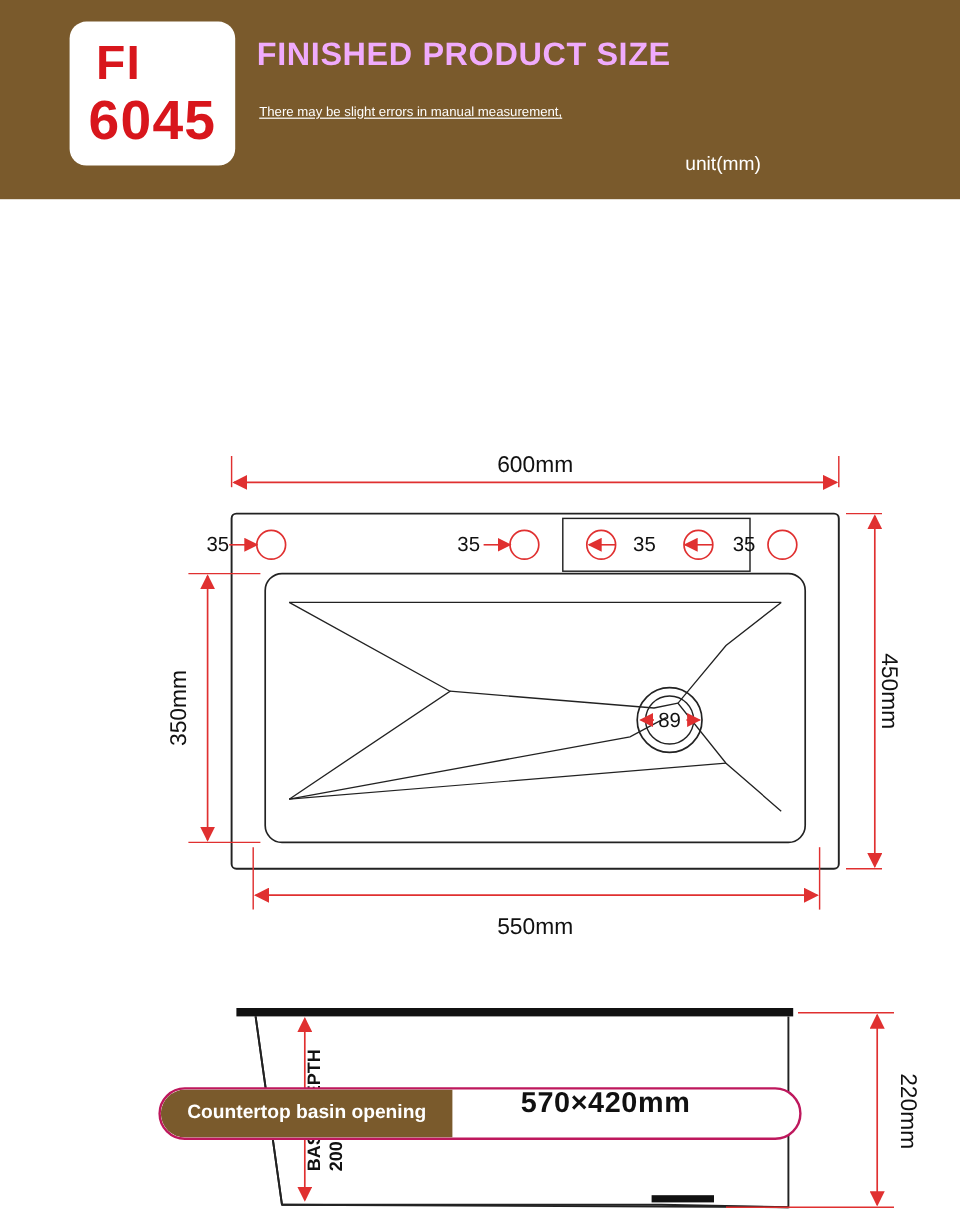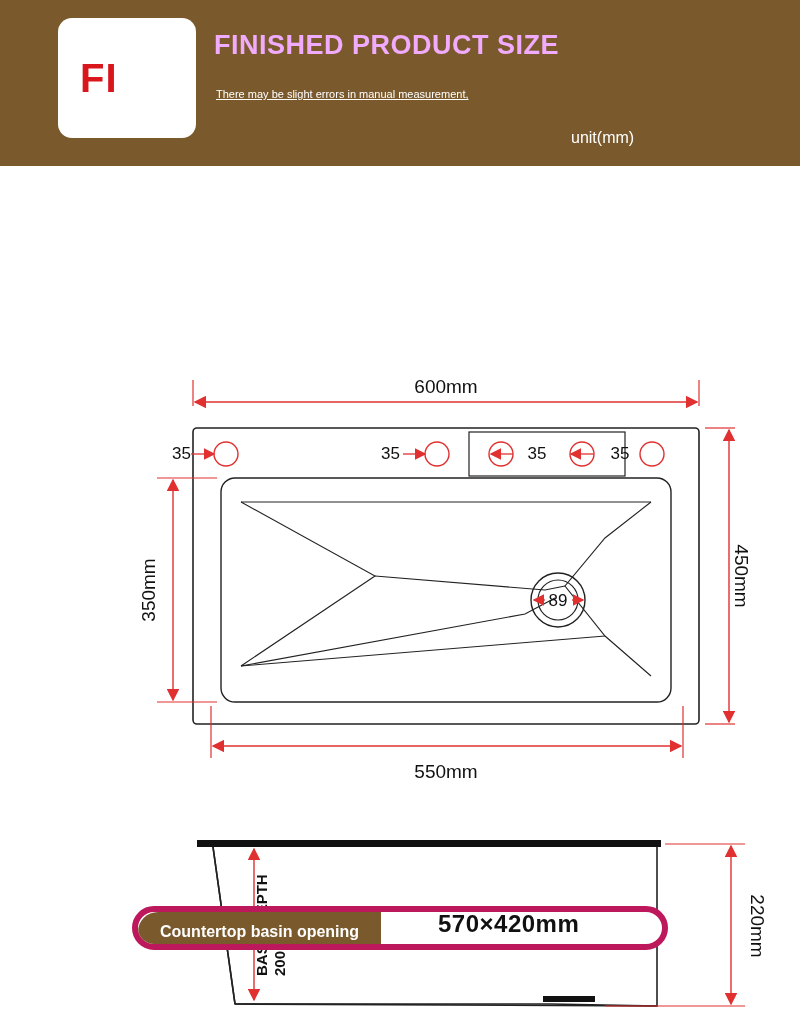--- a/index.html
+++ b/index.html
@@ -90,21 +90,21 @@
     height: 857px;
     padding-left: 45px;
   }
   .drawing svg { display: block; }
 
   
   .footer-pill {
     position: absolute;
     left: 132px; top: 906px;
     width: 536px; height: 44px;
-    border: 6px solid #be185d;
+    border: 2px solid #be185d;
     border-radius: 22px;
     background: #ffffff;
     overflow: hidden;
   }
   .footer-label {
     position: absolute;
     left: 0; top: 0;
     height: 40px;
     padding: 0 22px;
     background: #7a5a2c;
@@ -128,20 +128,21 @@
     letter-spacing: 0.5px;
     white-space: nowrap;
   }
 </style>
 </head>
 <body>
 
 <div class="header">
   <div class="model-badge">
     <div class="m1">FI</div>
+    <div class="m2">6045</div>
   </div>
   <div class="header-title">FINISHED PRODUCT SIZE</div>
   <div class="header-sub1">There may be slight errors in manual measurement,</div>
   <div class="header-unit">unit(mm)</div>
 </div>
 
 <div class="drawing">
 <svg width="800" height="857" viewBox="0 0 800 857" xmlns="http://www.w3.org/2000/svg">
   <defs>
     <marker id="ar" markerWidth="9" markerHeight="9" refX="8" refY="4.5" orient="auto">

